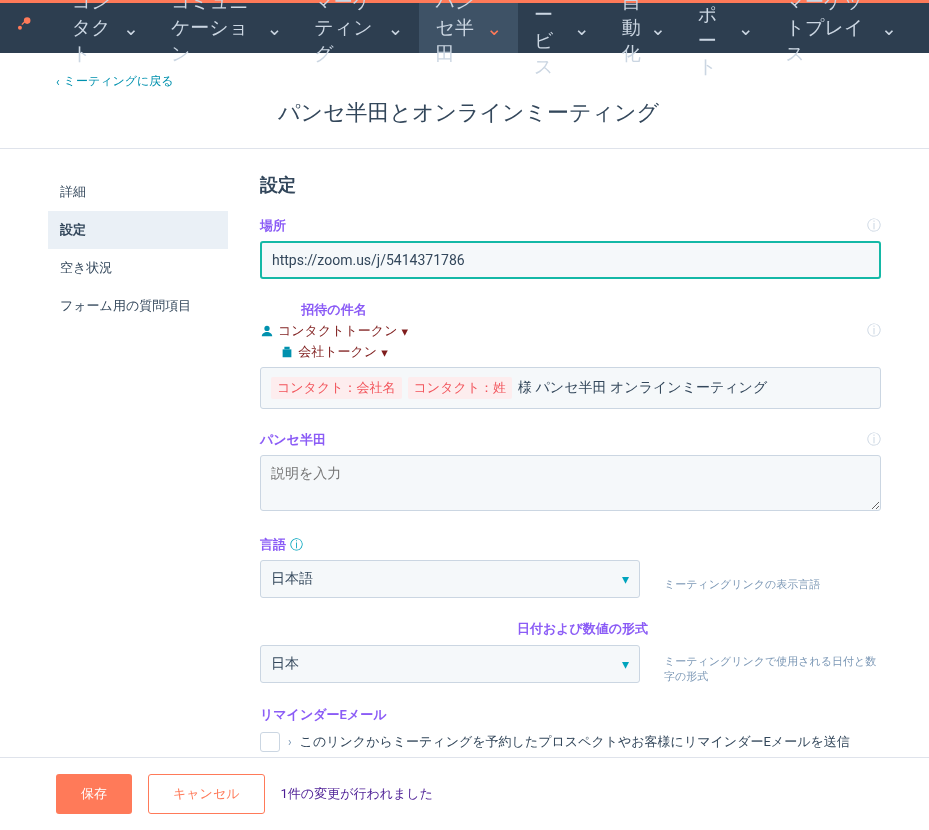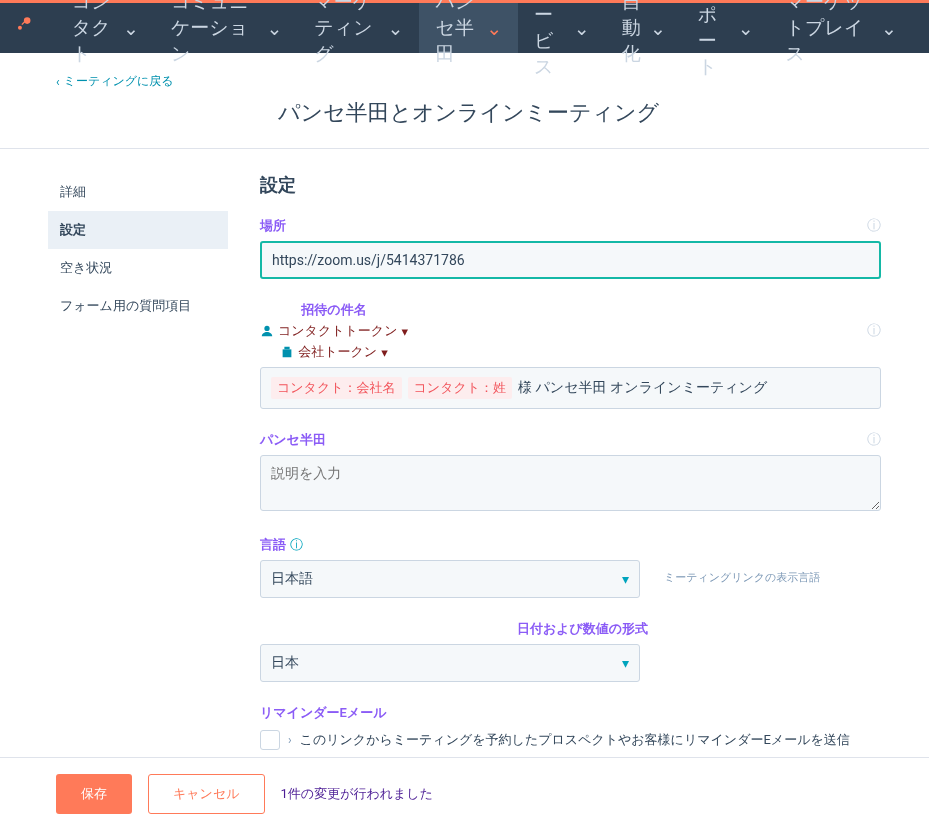--- a/index.html
+++ b/index.html
@@ -27,21 +27,21 @@
     .field-label {font-size:13px;font-weight:600;color:#8b5cf6;}
     .help-icon {color:#cbd6e2;font-size:14px;}
     .input {width:100%;border:2px solid #14b8a6;border-radius:3px;padding:9px 10px;font-size:14px;color:#33475b;background:#f5f8fa;}
     .input::placeholder{color:#7c98b6;}
     .textarea {width:100%;border:1px solid #cbd6e2;border-radius:3px;padding:9px 10px;font-size:14px;background:#f5f8fa;color:#15803d;min-height:56px;resize:vertical;}
     .token-link {color:#7f1d1d;font-size:13px;display:flex;align-items:center;gap:4px;cursor:pointer;}
     .token-link svg{width:14px;height:14px;}
     .subject-box {border:1px solid #cbd6e2;border-radius:3px;padding:9px 10px;background:#f5f8fa;display:flex;flex-wrap:wrap;gap:6px;align-items:center;}
     .chip {background:#fdedee;color:#f2545b;padding:2px 6px;border-radius:2px;font-size:13px;}
     .subject-text {color:#33475b;font-size:14px;}
-    .two-col {display:flex;gap:24px;align-items:flex-start;}
+    .two-col {display:flex;gap:24px;align-items:center;}
     .two-col .select-wrap{width:380px;}
     .two-col .desc{flex:1;font-size:11px;color:#7c98b6;padding-top:10px;}
     .select-wrap {position:relative;}
     .select {width:100%;border:1px solid #cbd6e2;border-radius:3px;padding:9px 10px;background:#f5f8fa;font-size:14px;display:flex;align-items:center;justify-content:space-between;cursor:pointer;}
     .select-value {color:#33475b;}
     .select-caret {color:#00a4bd;}
     .lang-info{color:#00a4bd;margin-left:4px;font-size:13px;}
     .checkbox-row {display:flex;align-items:center;gap:8px;margin-top:8px;}
     .checkbox {width:20px;height:20px;border:1px solid #cbd6e2;border-radius:3px;background:#fff;cursor:pointer;}
     .expand-caret {color:#7c98b6;font-size:12px;}
@@ -190,20 +190,21 @@
       <div class="field-label-row" style="justify-content:center;margin-left:24px;">
         <span class="field-label">日付および数値の形式</span>
       </div>
       <div class="two-col">
         <div class="select-wrap">
           <div class="select">
             <span class="select-value">日本</span>
             <span class="select-caret">▾</span>
           </div>
         </div>
+        <div class="desc">ミーティングリンクで使用される日付と数字の形式</div>
       </div>
     </div>
 
     <div class="field">
       <span class="field-label">リマインダーEメール</span>
       <div class="checkbox-row">
         <div class="checkbox"></div>
         <span class="expand-caret">›</span>
         <span class="checkbox-label">このリンクからミーティングを予約したプロスペクトやお客様にリマインダーEメールを送信</span>
       </div>

